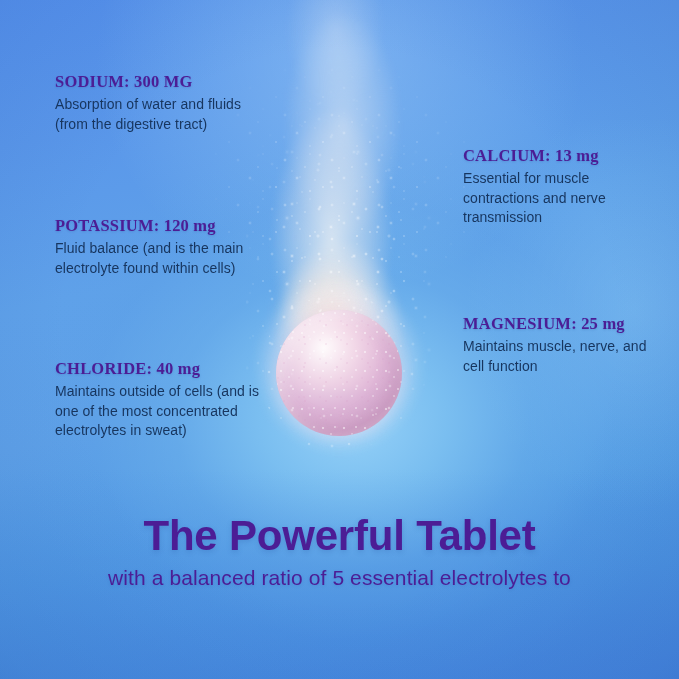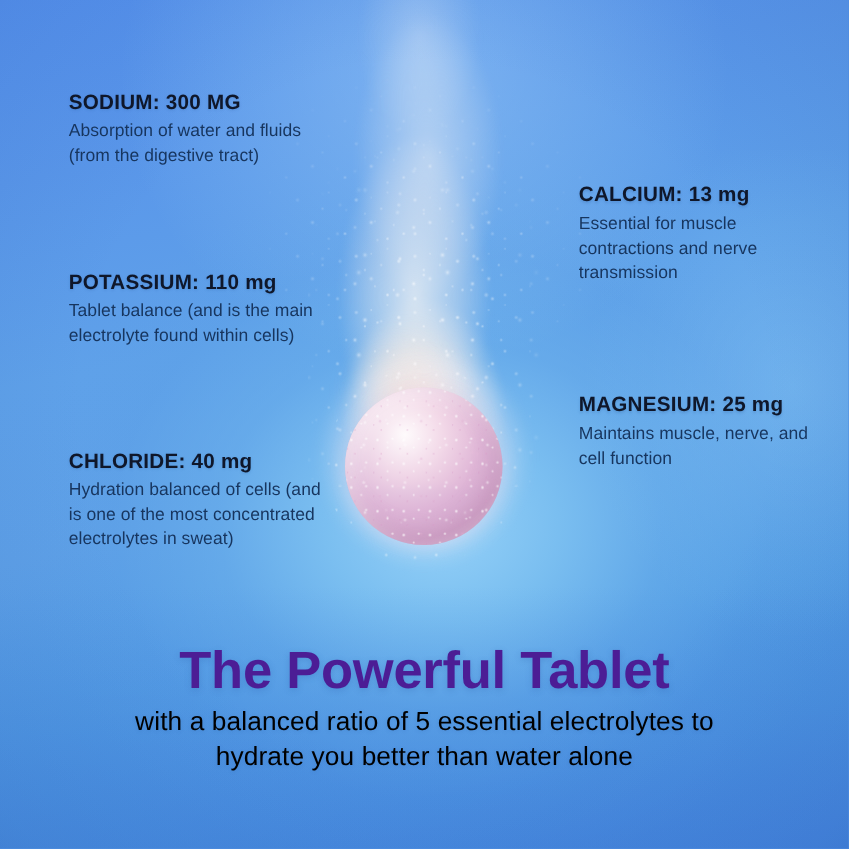--- a/index.html
+++ b/index.html
@@ -252,25 +252,26 @@
         rgba(250,240,248,0.30) 72%,
         rgba(248,238,248,0.0) 96%);
     filter: blur(5px);
   }
 
   
   .block { position: absolute; }
   .block .label {
     font-size: 16.5px;
     font-weight: bold;
-    color: #0f172a;
+    color: #4c1d95;
     letter-spacing: 0.2px;
     line-height: 1.25;
     margin: 0 0 2px 0;
     text-shadow: 0 1px 2px rgba(40,90,160,0.25);
+    font-family: Liberation Serif, serif;
   }
   .block .desc {
     font-size: 14px;
     font-weight: normal;
     color: #17355e;
     line-height: 1.42;
     margin: 0;
     letter-spacing: 0.05px;
   }
 
@@ -292,21 +293,21 @@
     font-weight: bold;
     color: #4c1d95;
     letter-spacing: -0.2px;
     line-height: 1.08;
     margin: 0 0 6px 0;
     text-shadow: 0 2px 5px rgba(45,100,175,0.30);
   }
   .subline {
     font-size: 21px;
     font-weight: normal;
-    color: #000000;
+    color: #4c1d95;
     line-height: 1.33;
     margin: 0;
     letter-spacing: 0.1px;
     text-shadow: 0 1px 3px rgba(45,100,175,0.25);
   }
 </style>
 </head>
 <body>
 
 <div id="page">
@@ -335,38 +336,37 @@
   </div>
 
   <div class="bg-vignette"></div>
 
   <div class="block" id="block-sodium">
     <p class="label">SODIUM: 300 MG</p>
     <p class="desc">Absorption of water and fluids (from the digestive tract)</p>
   </div>
 
   <div class="block" id="block-potassium">
-    <p class="label">POTASSIUM: 110 mg</p>
-    <p class="desc">Tablet balance (and is the main electrolyte found within cells)</p>
+    <p class="label">POTASSIUM: 120 mg</p>
+    <p class="desc">Fluid balance (and is the main electrolyte found within cells)</p>
   </div>
 
   <div class="block" id="block-chloride">
     <p class="label">CHLORIDE: 40 mg</p>
-    <p class="desc">Hydration balanced of cells (and is one of the most concentrated electrolytes in sweat)</p>
+    <p class="desc">Maintains outside of cells (and is one of the most concentrated electrolytes in sweat)</p>
   </div>
 
   <div class="block" id="block-calcium">
     <p class="label">CALCIUM: 13 mg</p>
     <p class="desc">Essential for muscle contractions and nerve transmission</p>
   </div>
 
   <div class="block" id="block-magnesium">
     <p class="label">MAGNESIUM: 25 mg</p>
     <p class="desc">Maintains muscle, nerve, and cell function</p>
   </div>
 
   <div class="headline-wrap">
     <p class="headline">The Powerful Tablet</p>
     <p class="subline">with a balanced ratio of 5 essential electrolytes to</p>
-    <p class="subline">hydrate you better than water alone</p>
   </div>
 
 </div>
 
 </body></html>

